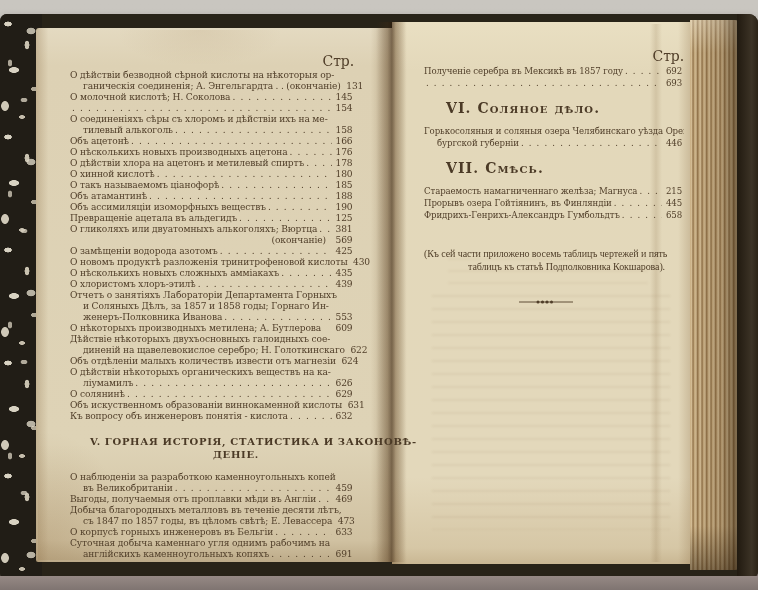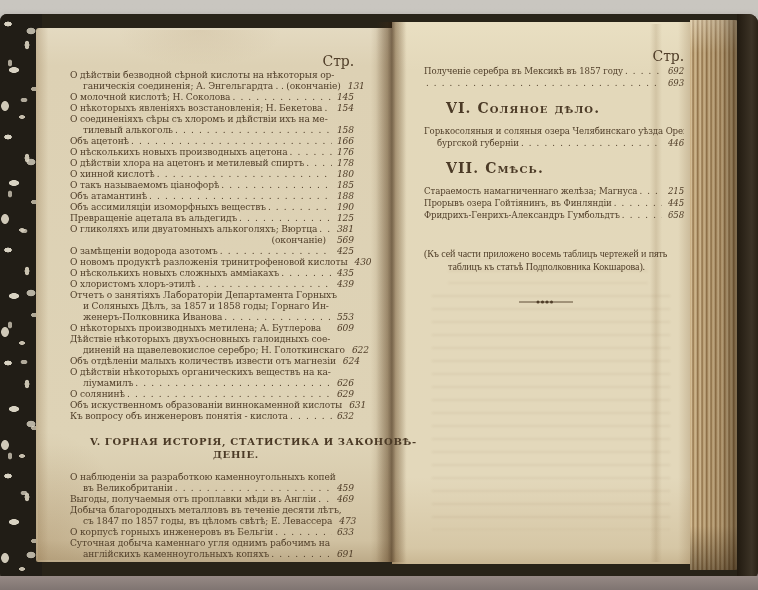--- a/index.html
+++ b/index.html
@@ -87,36 +87,36 @@
                letter-spacing:-0.1px; }
 
   .pg-hdr { text-align:right; font-size:14px; margin-bottom:3px; }
 
   .toc-line { white-space:nowrap; overflow:hidden; }
   .toc-last { display:flex; align-items:baseline; overflow:visible; }
   .toc-last .t { white-space:nowrap; flex:0 1 auto; }
   .leader { flex:1 1 auto; min-width:0; overflow:hidden; white-space:nowrap; margin:0 2px; }
   .leader::after { content:". . . . . . . . . . . . . . . . . . . . . . . . . . . . . . . . . . . . . ."; letter-spacing:1.2px; }
   .leader.nol::after { content:""; }
-  .pg { flex:0 0 auto; min-width:20px; text-align:right;font-style:italic; }
+  .pg { flex:0 0 auto; min-width:20px; text-align:center; }
   .cont { padding-left:13px; }
   .align-right { justify-content:flex-end; }
   .align-right .t { flex:0 0 auto; margin-left:auto; padding-right:8px; }
 
   .sec-v { margin-top:13px; margin-bottom:11px; font-weight:bold; color:#4b3a26; }
   .sec-v div { text-transform:uppercase; font-size:10px; letter-spacing:0.7px; white-space:nowrap; line-height:13px; }
   .sec-v .l1 { margin-left:20px; }
   .sec-v .l2 { margin-left:48px;text-align:center; }
 
   .sec-r { font-weight:bold; font-variant:small-caps; font-size:14px; letter-spacing:1.1px;
            margin:13px 0 11px 22px; color:#4b3a26; white-space:nowrap; }
 
   .note { margin-top:26px; font-size:10px; line-height:13px;font-family:Liberation Serif, serif; }
   .note div { white-space:nowrap; }
-  .note .n2 { margin-left:24px; }
+  .note .n2 { margin-left:44px; }
 
   .ornament { margin-top:25px; margin-left:94px; width:56px; height:8px; }
 </style>
 </head>
 <body>
 
 <div class="scene">
 
   <div class="cover"></div>
   <div class="marble"></div>
@@ -145,21 +145,20 @@
         </div>
         <div class="toc-entry">
           <div class="toc-line toc-last">
             <span class="t">О молочной кислотѣ; Н. Соколова</span>
             <span class="leader"></span>
             <span class="pg">145</span>
           </div>
         </div>
         <div class="toc-entry">
           <div class="toc-line toc-last">
-            <span class="t">О нѣкоторыхъ явленіяхъ возстановленія; Н. Бекетова</span>
             <span class="leader"></span>
             <span class="pg">154</span>
           </div>
         </div>
         <div class="toc-entry">
           <div class="toc-line">О соединеніяхъ сѣры съ хлоромъ и дѣйствіи ихъ на ме-</div>
           <div class="toc-line cont toc-last">
             <span class="t">тилевый алькоголь</span>
             <span class="leader"></span>
             <span class="pg">158</span>

